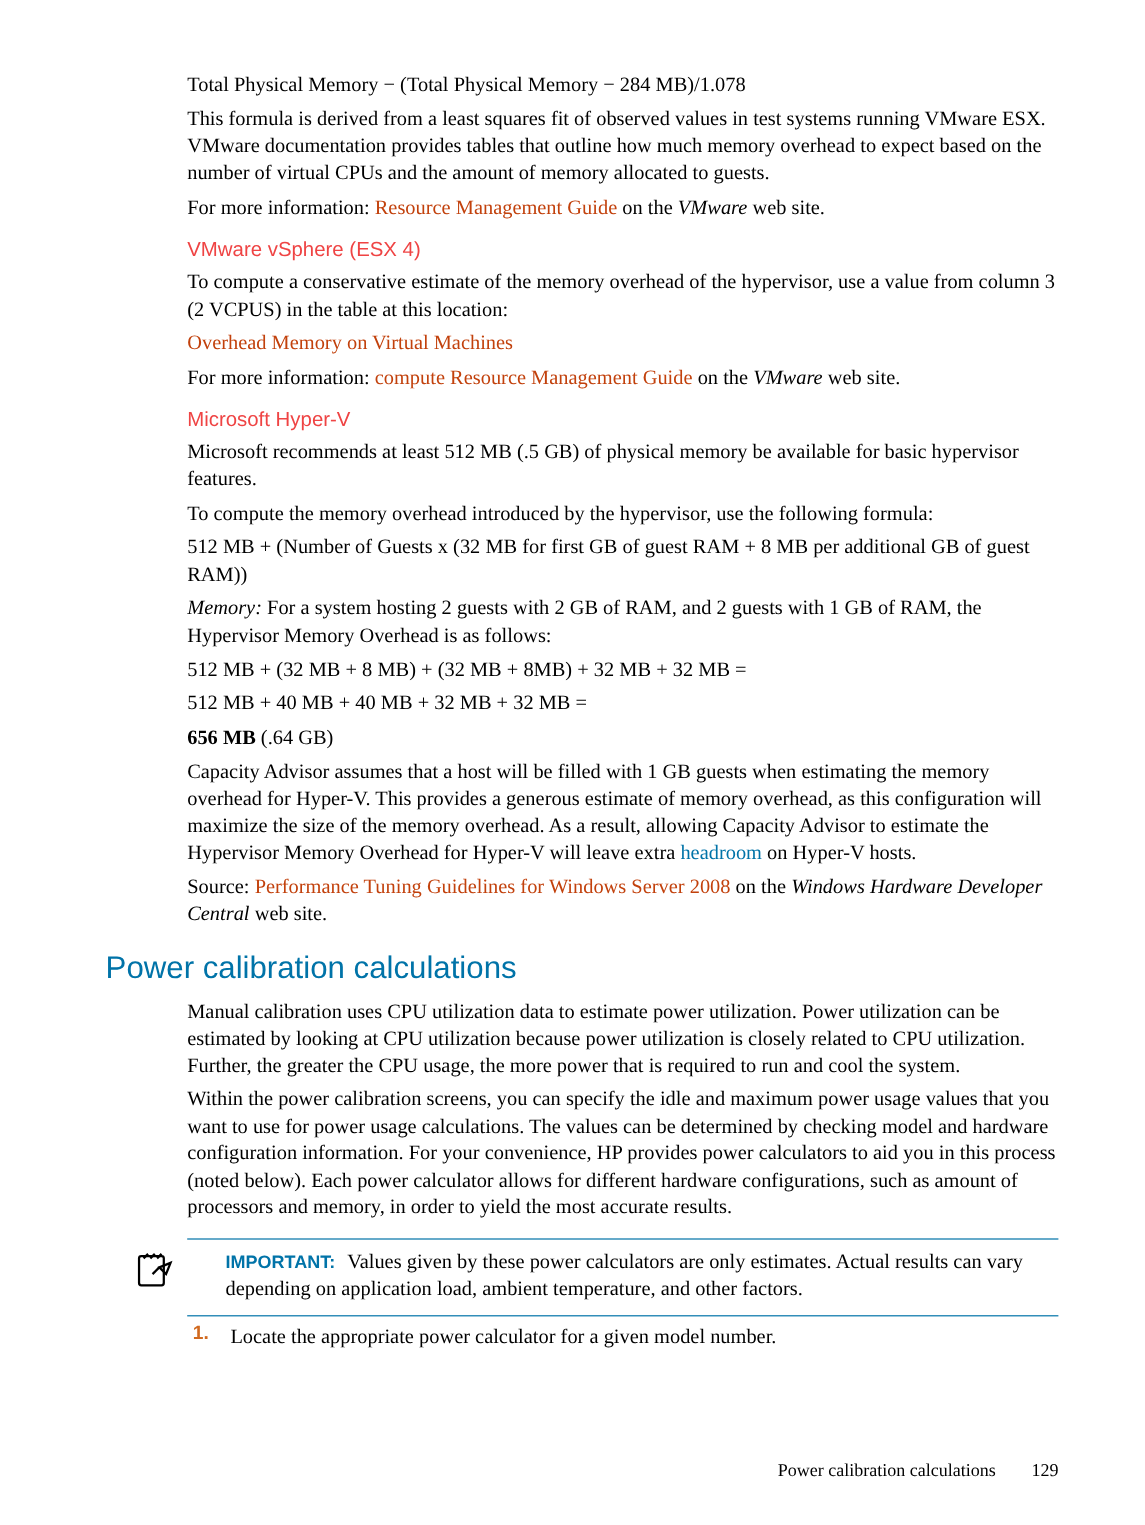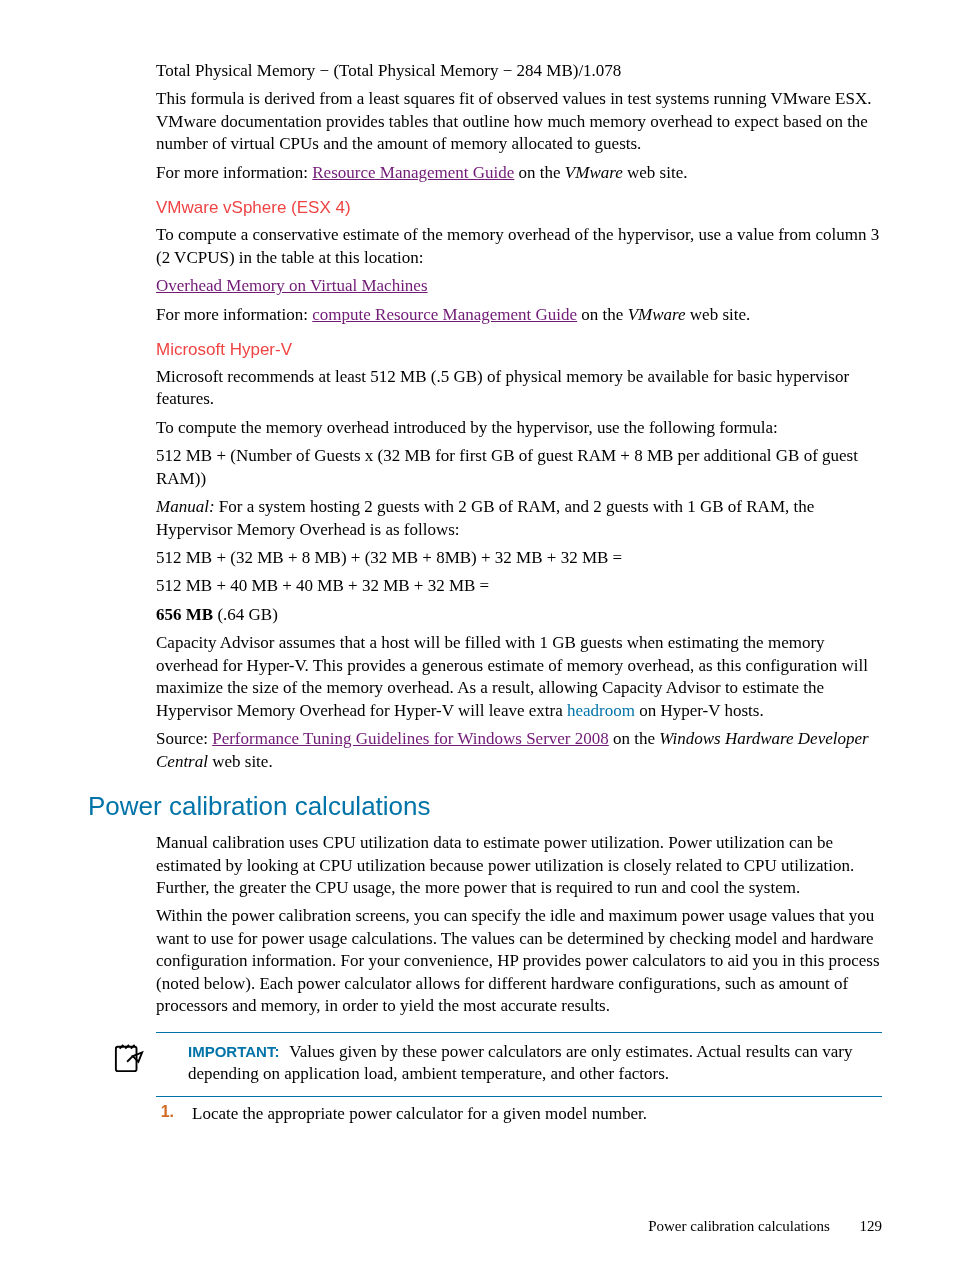--- a/index.html
+++ b/index.html
@@ -41,22 +41,21 @@
   }
   .h-blue-med {
     font-family: Arial, "Helvetica Neue", Helvetica, sans-serif;
     color: #0073a8;
     font-size: 21px;
     font-weight: 400;
     margin: 16px 0 8px -68px;
     line-height: 1.25;
   }
   .link {
-    color: #701a75;
-    text-decoration: underline;
+    color: #c2410c;
     display: inline;
   }
   .italic { font-style: italic; text-align: right; }
   .bold { font-weight: 700; }
   .teal-link { color: #0073a8; }
   .callout {
     border-top: 1px solid #0073a8;
     border-bottom: 1px solid #0073a8;
     margin: 14px 0 6px 0;
     padding: 8px 0 10px 0;
@@ -131,21 +130,21 @@
     </p>
     <p>
       <span>For more information: </span><a class="link">compute Resource Management Guide</a><span> on the </span><span class="italic">VMware</span><span> web site.</span>
     </p>
 
     <div class="h-blue-small">Microsoft Hyper-V</div>
     <p>Microsoft recommends at least 512 MB (.5 GB) of physical memory be available for basic hypervisor features.</p>
     <p>To compute the memory overhead introduced by the hypervisor, use the following formula:</p>
     <p>512 MB + (Number of Guests x (32 MB for first GB of guest RAM + 8 MB per additional GB of guest RAM))</p>
     <p>
-      <span class="italic">Manual:</span><span>  For a system hosting 2 guests with 2 GB of RAM, and 2 guests with 1 GB of RAM, the Hypervisor Memory Overhead is as follows:</span>
+      <span class="italic">Memory:</span><span>  For a system hosting 2 guests with 2 GB of RAM, and 2 guests with 1 GB of RAM, the Hypervisor Memory Overhead is as follows:</span>
     </p>
     <p>512 MB + (32 MB + 8 MB) + (32 MB + 8MB) + 32 MB + 32 MB =</p>
     <p>512 MB + 40 MB + 40 MB + 32 MB + 32 MB =</p>
     <p>
       <span class="bold">656 MB</span><span> (.64 GB)</span>
     </p>
     <p>
       <span>Capacity Advisor assumes that a host will be filled with 1 GB guests when estimating the memory overhead for Hyper-V. This provides a generous estimate of memory overhead, as this configuration will maximize the size of the memory overhead. As a result, allowing Capacity Advisor to estimate the Hypervisor Memory Overhead for Hyper-V will leave extra </span><span class="teal-link">headroom</span><span> on Hyper-V hosts.</span>
     </p>
     <p>

